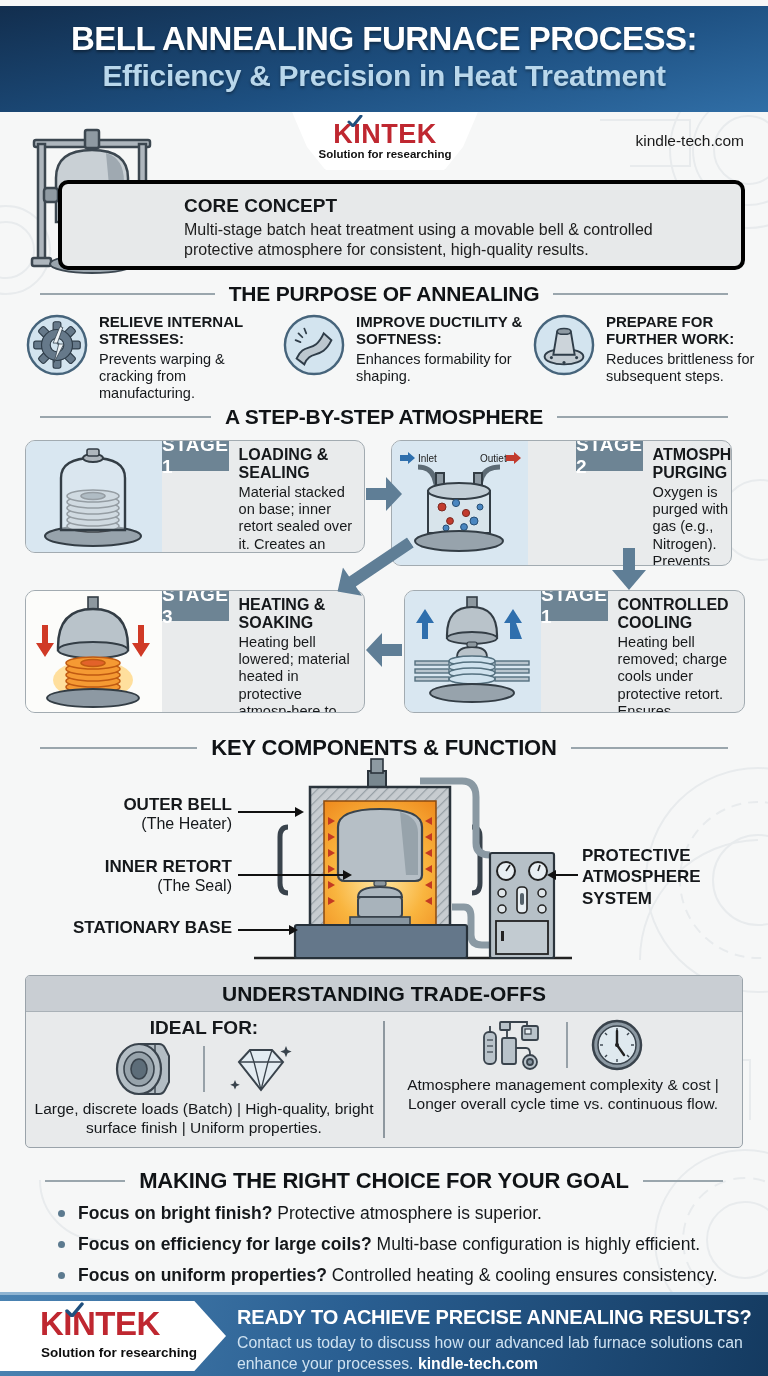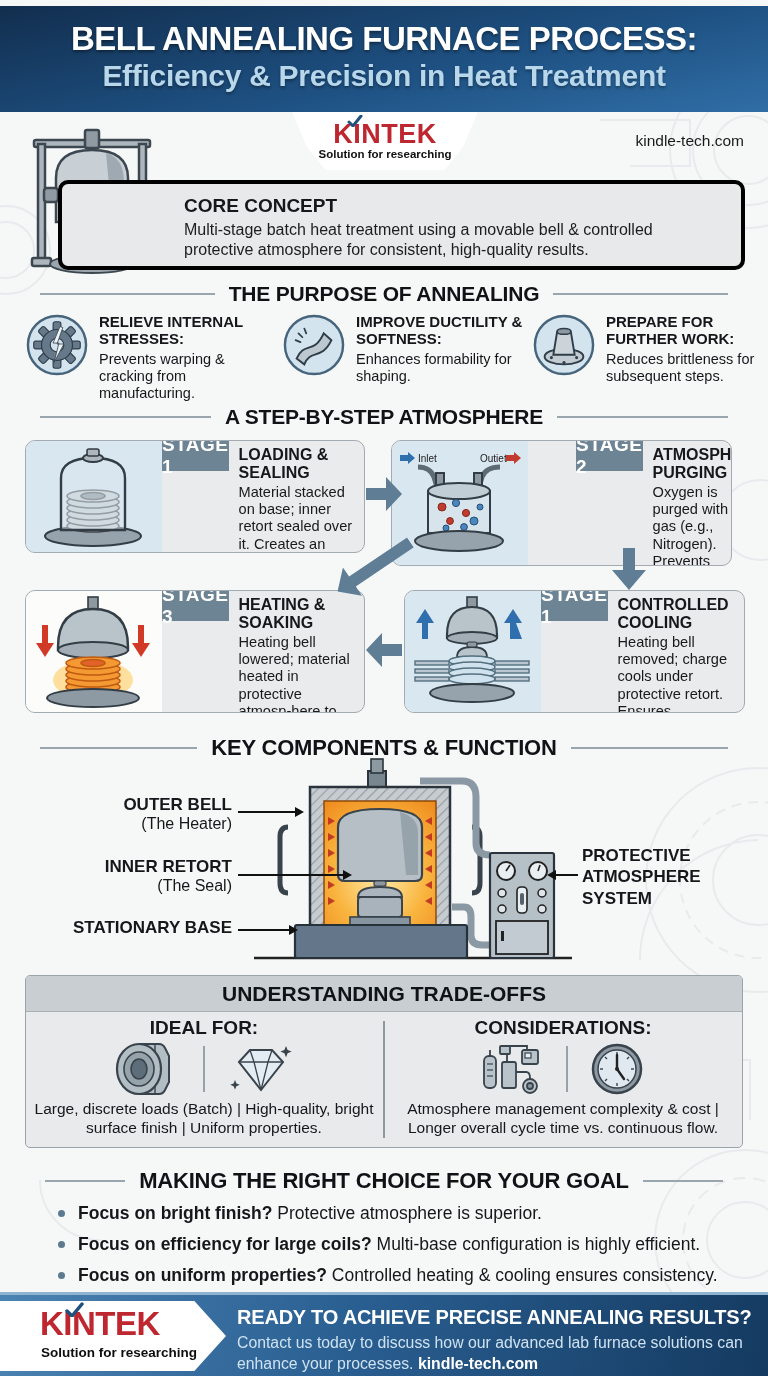--- a/index.html
+++ b/index.html
@@ -513,21 +513,20 @@
         <polyline points="16,20 60,20" stroke="#39434c" stroke-width="1.3" fill="none"></polyline>
         <polyline points="27,8 31,20 38,48 45,20 49,8" stroke="#39434c" stroke-width="1.3" fill="none"></polyline>
         <path d="M63 4 l1.6 4 4 1.6 -4 1.6 -1.6 4 -1.6 -4 -4 -1.6 4 -1.6 Z" fill="#39434c"></path>
         <path d="M12 38 l1.4 3.4 3.4 1.4 -3.4 1.4 -1.4 3.4 -1.4 -3.4 -3.4 -1.4 3.4 -1.4 Z" fill="#39434c"></path>
       </svg>
     </div>
     <p>Large, discrete loads (Batch) | High-quality, bright surface finish | Uniform properties.</p>
   </div>
 
   <div class="z trade-half th-r" style="top:1015px; left:387px;">
-    <h5>CONSIDERATIONS:</h5>
     <div class="icons-row">
       <svg width="70" height="54" viewBox="0 0 70 54">
         <g fill="#b9c3ca" stroke="#39434c" stroke-width="1.8">
           <rect x="6" y="14" width="12" height="32" rx="5"></rect>
           <rect x="24" y="20" width="14" height="26" rx="2"></rect>
           <rect x="44" y="8" width="16" height="14" rx="2"></rect>
           <rect x="22" y="4" width="10" height="8" rx="1"></rect>
           <path d="M12 8 V14 M29 12 V20 M31 4 H49 V8" fill="none"></path>
           <path d="M38 30 H48 Q52 30 52 36 V40" fill="none"></path>
           <circle cx="52" cy="44" r="7"></circle>

